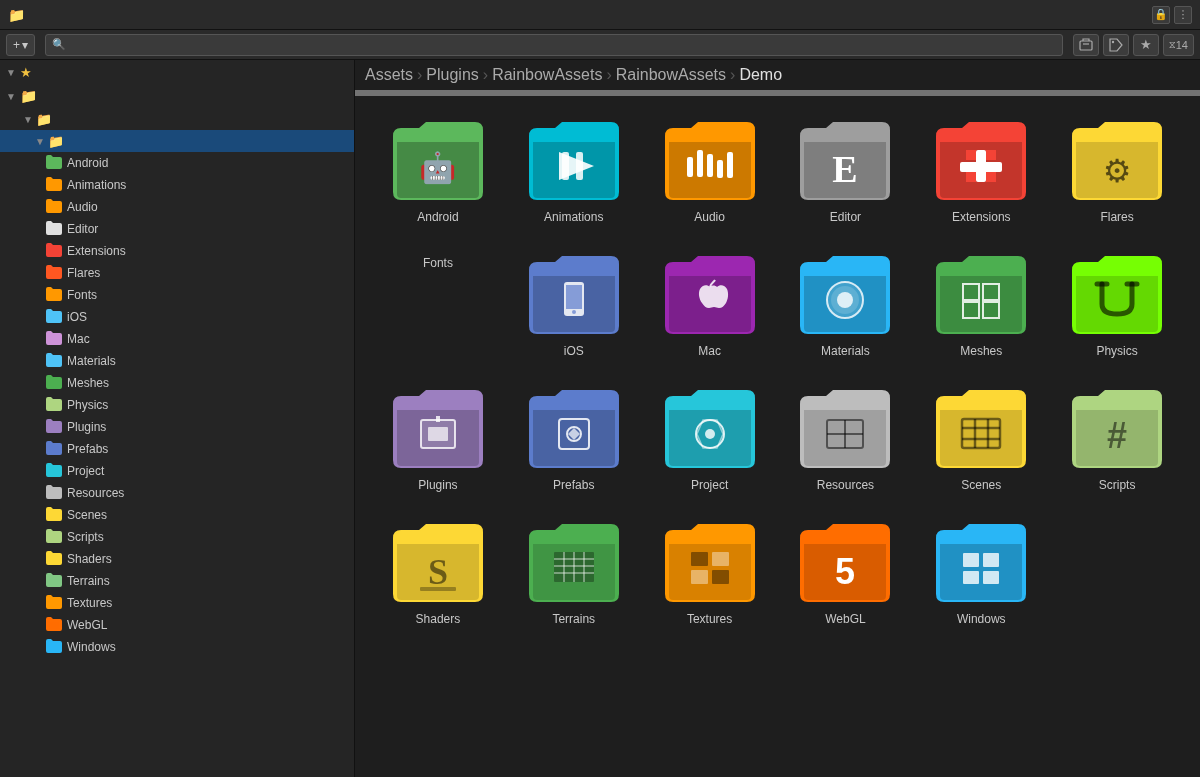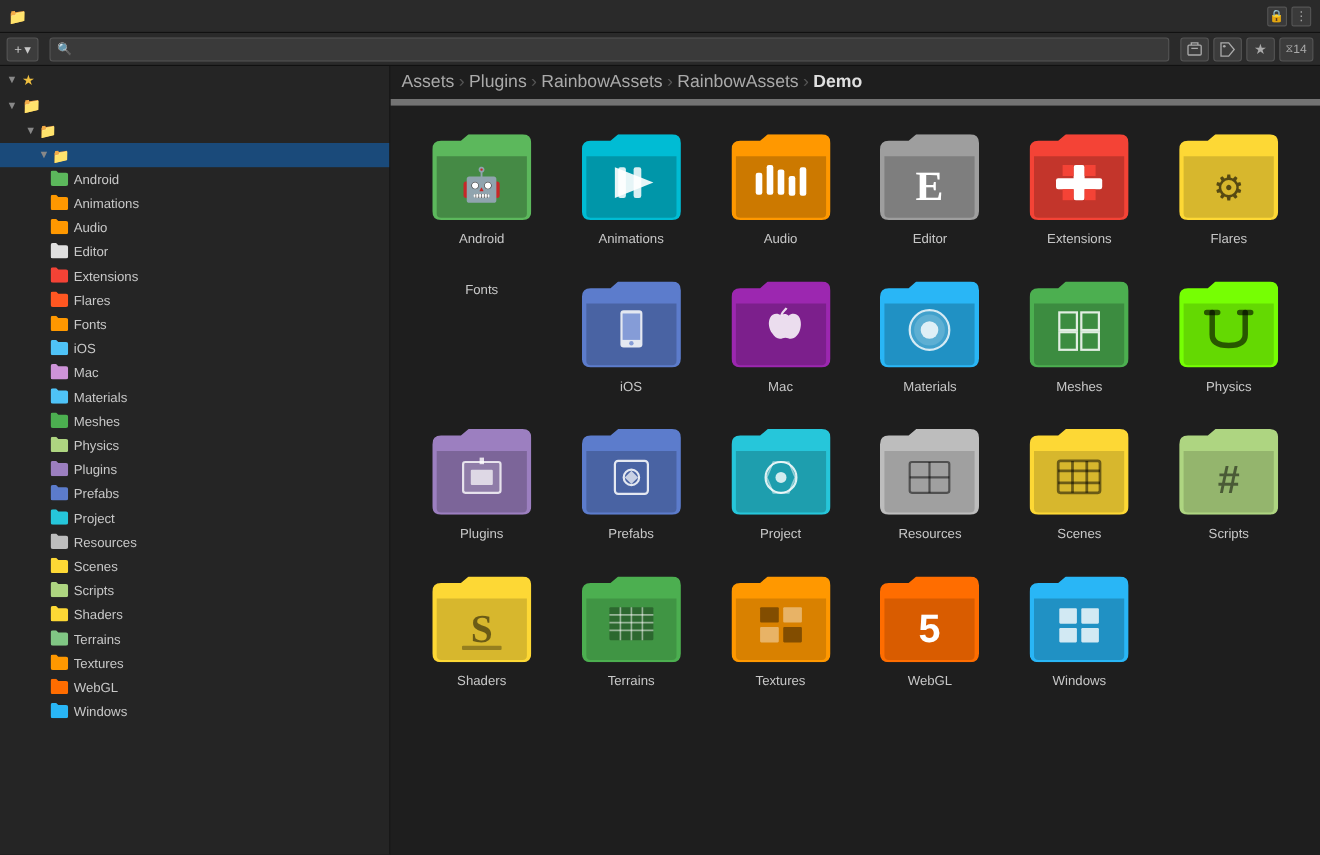--- a/index.html
+++ b/index.html
@@ -152,21 +152,21 @@
       padding: 6px 10px;
       font-size: 16px;
       color: #888;
       border-bottom: 6px solid #737373;
       display: flex;
       align-items: center;
       gap: 4px;
     }
     .breadcrumb span { color: #888; }
     .breadcrumb .crumb { color: #aaa; cursor: pointer; }
-    .breadcrumb .crumb.active { color: #e0e0e0; font-weight: bold; }
+    .breadcrumb .crumb.active { color: #e0e0e0; font-weight: normal; }
     .breadcrumb .sep { color: #555; }
 
     
     .grid-area {
       flex: 1;
       overflow-y: auto;
       padding: 20px;
     }
     .grid-area::-webkit-scrollbar { width: 8px; }
     .grid-area::-webkit-scrollbar-track { background: #1a1a1a; }

